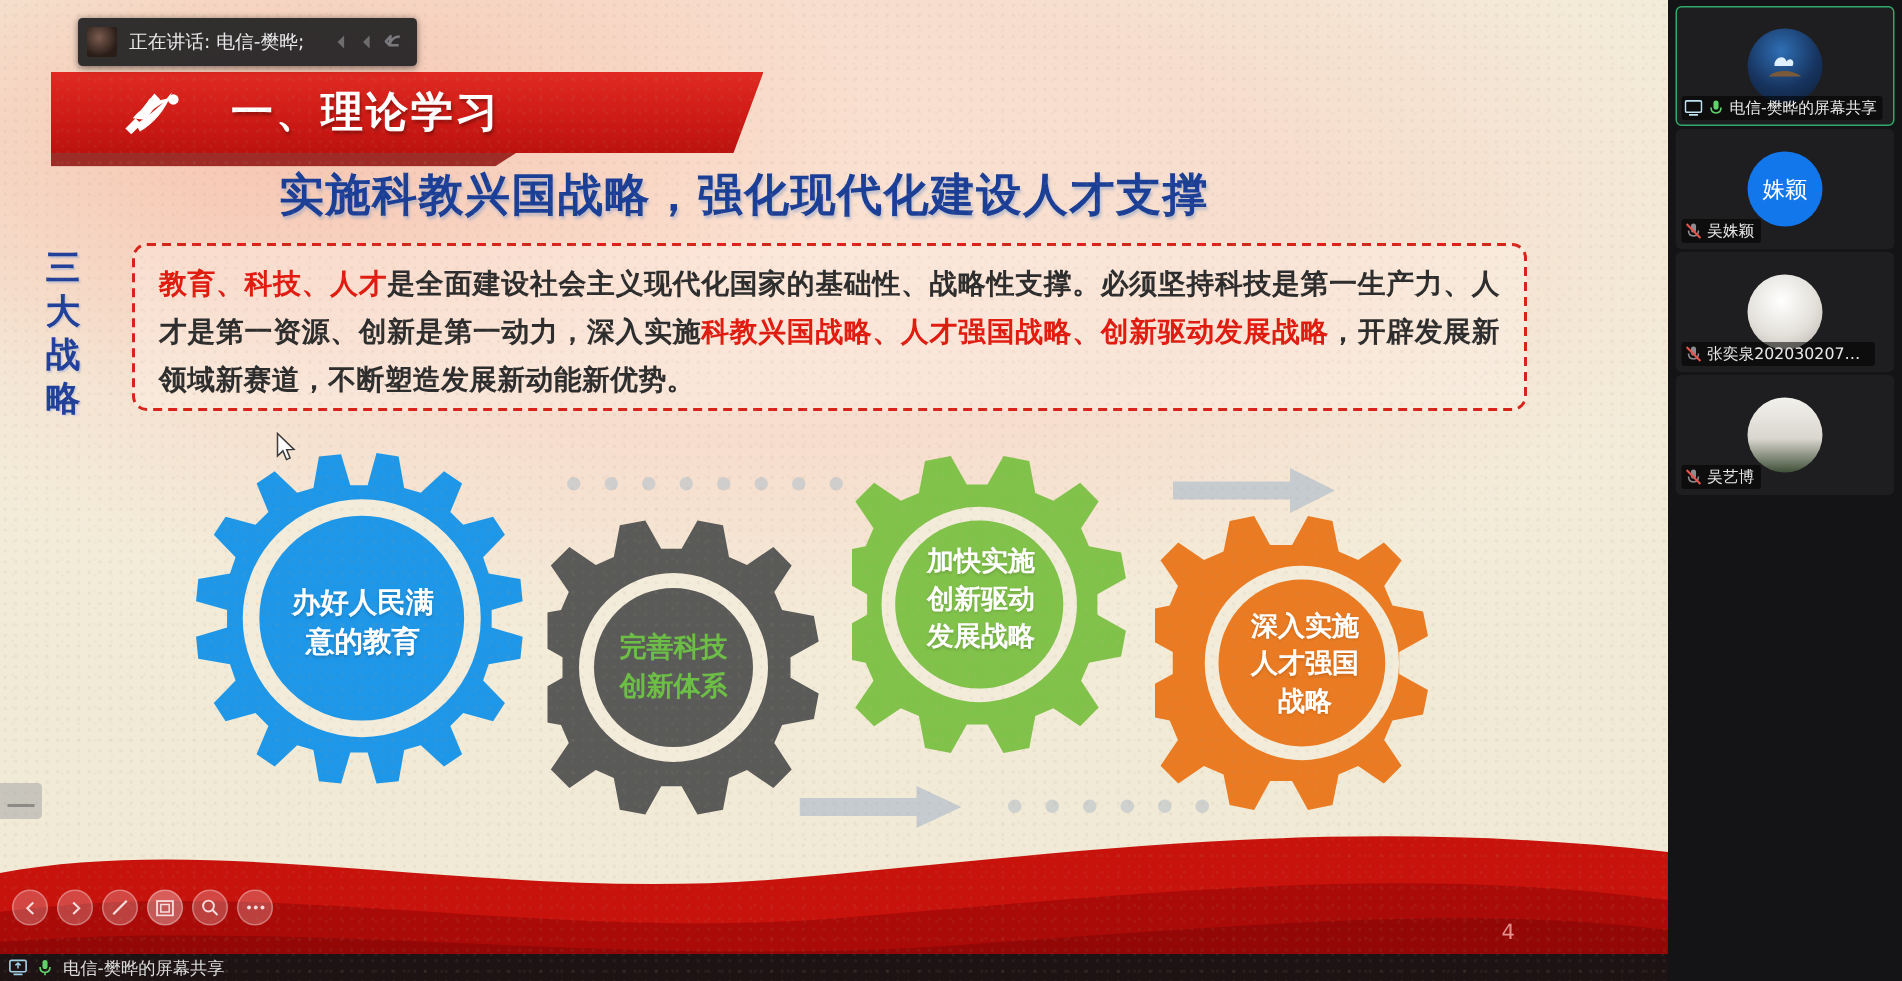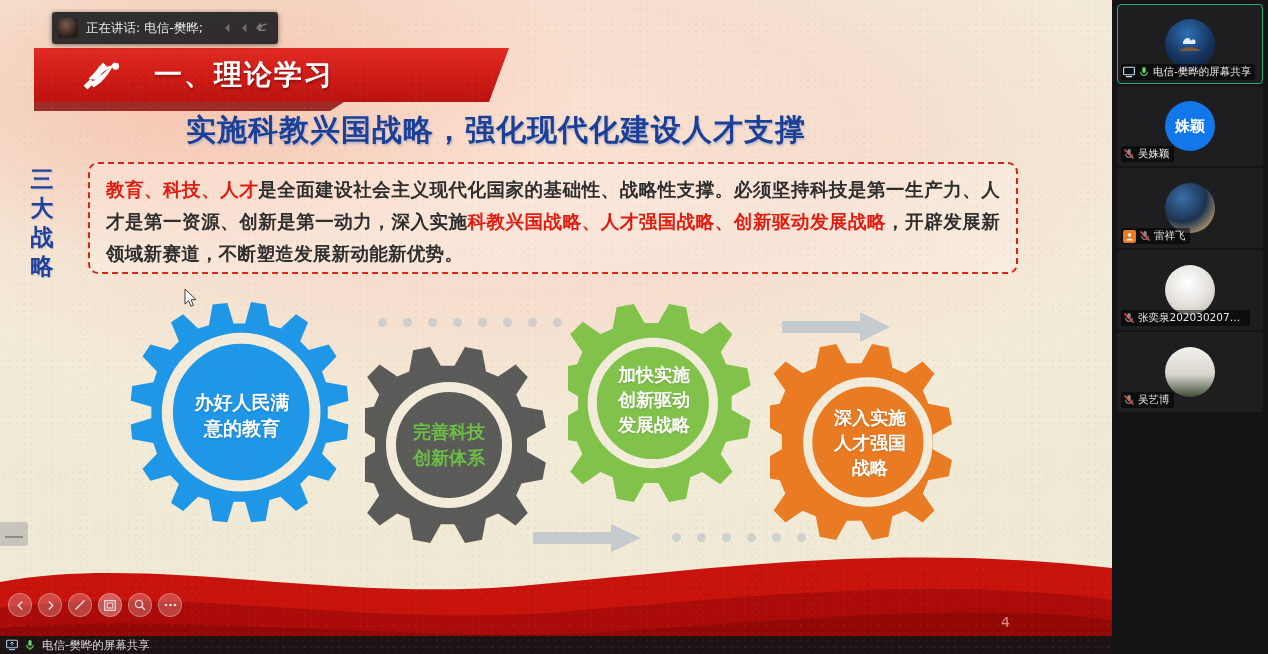--- a/index.html
+++ b/index.html
@@ -172,21 +172,21 @@
   .ptile{
     position:relative; width:146px; height:80px; margin-bottom:2px;
     background:#1e1e20; border-radius:4px; overflow:hidden;
     display:flex; align-items:center; justify-content:center;
     border:1px solid transparent;
   }
   .ptile.active{ border:1px solid #2faa6a; }
   .ptile-av{
     width:50px; height:50px; border-radius:50%; overflow:hidden;
     display:flex; align-items:center; justify-content:center;
-    font-size:15px; font-weight:bold; color:#fff;
+    font-size:15px; font-weight:normal; color:#fff;
   }
   .ptile-name{
     position:absolute; left:3px; bottom:3px; max-width:140px;
     display:flex; align-items:center; gap:3px;
     background: rgba(0,0,0,.55); border-radius:2px; padding:1px 4px 1px 2px;
   }
   .ptile-name .nm{
     color:#e8e8e8; font-size:10.5px; white-space:nowrap; overflow:hidden; text-overflow:ellipsis;
     max-width:108px;
   }
@@ -439,59 +439,42 @@
       <div class="ptile-name">
         <svg class="ico-sm" viewBox="0 0 12 12">
           <rect x="4.3" y="1" width="3.4" height="6" rx="1.7" fill="#8d8d91"></rect>
           <path d="M2.7 5.7 C2.7 8.3 4.1 9.3 6 9.3 C7.9 9.3 9.3 8.3 9.3 5.7" fill="none" stroke="#8d8d91" stroke-width="1.1"></path>
           <path d="M1.4 1.4 L10.6 10.6" stroke="#e8534c" stroke-width="1.4"></path>
         </svg>
         <span class="nm">吴姝颖</span>
       </div>
     </div>
 
+
+
+
+
     <div class="ptile">
-      <div class="ptile-av" style="background:radial-gradient(circle at 35% 30%, #3a6ea8 0%, #1d3350 50%, #c0a070 85%);"></div>
+      <div class="ptile-av" style="background:radial-gradient(circle at 45% 35%, #ffffff 0%, #e3e0da 55%, #b5b0a7 100%);"></div>
       <div class="ptile-name">
-        <div class="badge-host">
-          <svg width="9" height="9" viewBox="0 0 9 9">
-              <circle cx="4.5" cy="3" r="1.8" fill="#fff"></circle>
-              <path d="M1 8.6 C1 6 8 6 8 8.6 Z" fill="#fff"></path>
-            </svg>
-        </div>
         <svg class="ico-sm" viewBox="0 0 12 12">
           <rect x="4.3" y="1" width="3.4" height="6" rx="1.7" fill="#8d8d91"></rect>
           <path d="M2.7 5.7 C2.7 8.3 4.1 9.3 6 9.3 C7.9 9.3 9.3 8.3 9.3 5.7" fill="none" stroke="#8d8d91" stroke-width="1.1"></path>
           <path d="M1.4 1.4 L10.6 10.6" stroke="#e8534c" stroke-width="1.4"></path>
         </svg>
-        <span class="nm">雷祥飞</span>
-      </div>
-    </div>
-
-
-
+        <span class="nm">张奕泉2020302074电子…</span>
+      </div>
+    </div>
 
     <div class="ptile">
-      <div class="ptile-av" style="background:radial-gradient(circle at 45% 35%, #ffffff 0%, #e3e0da 55%, #b5b0a7 100%);"></div>
+      <div class="ptile-av" style="background:linear-gradient(180deg,#f3f1ec 0%, #d9d6ce 55%, #3f4f38 100%);"></div>
       <div class="ptile-name">
         <svg class="ico-sm" viewBox="0 0 12 12">
           <rect x="4.3" y="1" width="3.4" height="6" rx="1.7" fill="#8d8d91"></rect>
           <path d="M2.7 5.7 C2.7 8.3 4.1 9.3 6 9.3 C7.9 9.3 9.3 8.3 9.3 5.7" fill="none" stroke="#8d8d91" stroke-width="1.1"></path>
           <path d="M1.4 1.4 L10.6 10.6" stroke="#e8534c" stroke-width="1.4"></path>
         </svg>
-        <span class="nm">张奕泉2020302074电子…</span>
-      </div>
-    </div>
-
-    <div class="ptile">
-      <div class="ptile-av" style="background:linear-gradient(180deg,#f3f1ec 0%, #d9d6ce 55%, #3f4f38 100%);"></div>
-      <div class="ptile-name">
-        <svg class="ico-sm" viewBox="0 0 12 12">
-          <rect x="4.3" y="1" width="3.4" height="6" rx="1.7" fill="#8d8d91"></rect>
-          <path d="M2.7 5.7 C2.7 8.3 4.1 9.3 6 9.3 C7.9 9.3 9.3 8.3 9.3 5.7" fill="none" stroke="#8d8d91" stroke-width="1.1"></path>
-          <path d="M1.4 1.4 L10.6 10.6" stroke="#e8534c" stroke-width="1.4"></path>
-        </svg>
         <span class="nm">吴艺博</span>
       </div>
     </div>
 
   </div>
 </div>
 
 </body></html>

